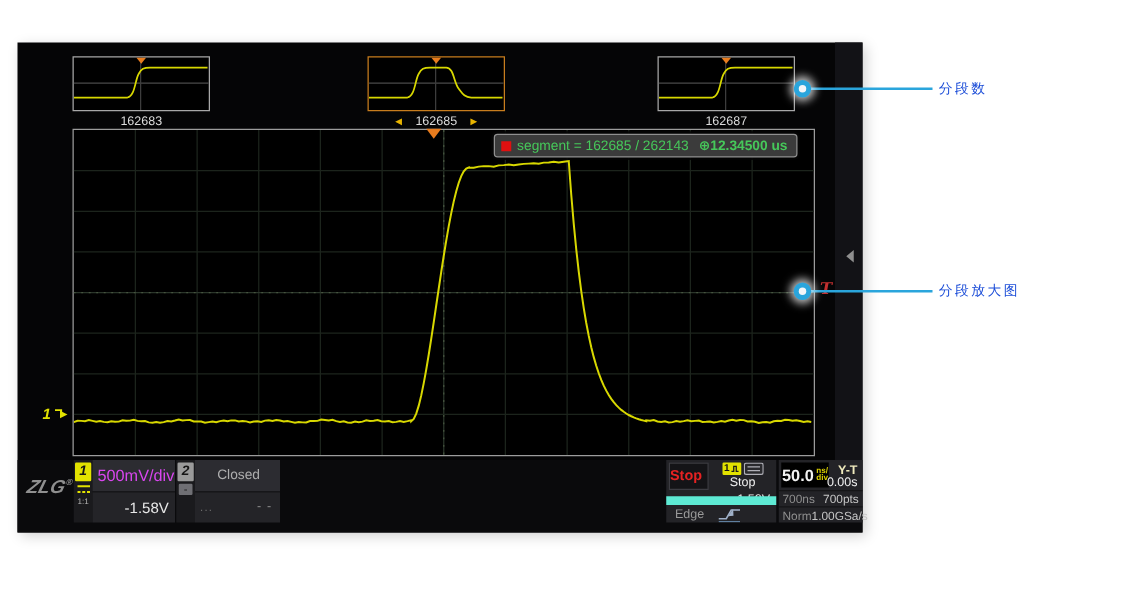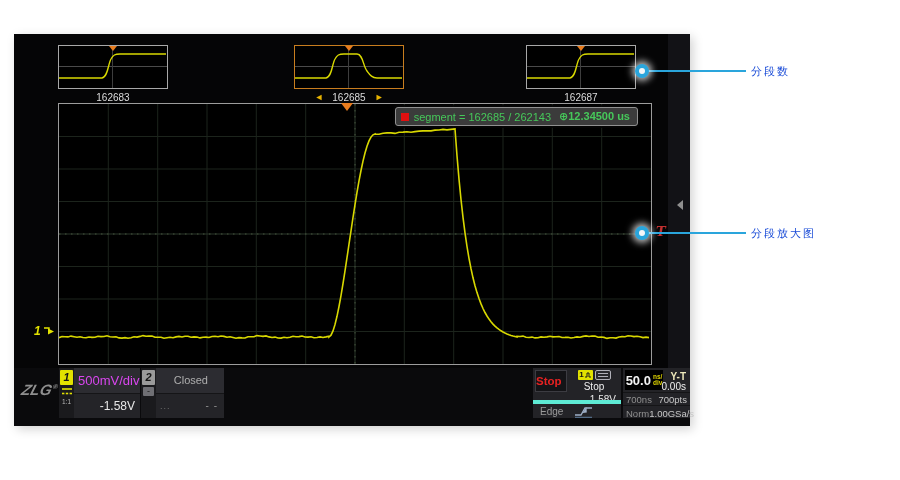--- a/index.html
+++ b/index.html
@@ -78,21 +78,21 @@
   .trig-block{position:absolute;left:519px;top:0;width:88px;height:50px;background:#232327;}
   .stop-box{position:absolute;left:2px;top:2px;width:30px;height:20px;background:#141417;border:1px solid #3c3c42;
             display:flex;align-items:center;}
   .stop-box span{color:#e62222;font-size:11.5px;font-weight:bold;}
   .src-col{position:absolute;left:37px;top:2px;width:48px;display:flex;flex-direction:column;align-items:center;gap:1px;}
   .src-badges{display:flex;gap:2px;align-items:center;}
   .src-y{width:15px;height:10px;background:#e2e200;border-radius:1px;display:flex;align-items:center;justify-content:center;gap:1px;}
   .src-y span{color:#111;font-size:8px;font-weight:bold;line-height:10px;}
   .auto{color:#f0f0f0;font-size:10px;line-height:11px;}
   .trig-lvl{position:absolute;right:5px;top:26px;color:#e8e8e8;font-size:10px;}
-  .trig-type-row{position:absolute;left:0;right:0;bottom:0;height:14px;border-top:4px solid #5eead4;
+  .trig-type-row{position:absolute;left:0;right:0;bottom:0;height:14px;border-top:7px solid #5eead4;
                  display:flex;align-items:center;}
   .trig-type{color:#9a9a9a;font-size:10px;padding-left:7px;}
   .edge-icon{margin-left:10px;}
 
   .tb-block{position:absolute;left:609px;top:0;width:67px;height:50px;background:#232327;}
   .tb-scale-box{position:absolute;left:2px;top:2px;width:38px;height:20px;background:#000;
                 display:flex;align-items:center;justify-content:center;gap:2px;}
   .tb-scale{color:#f2f2f2;font-size:13px;font-weight:bold;}
   .tb-unit{display:flex;flex-direction:column;line-height:6.5px;}
   .tb-unit span{color:#ddd200;font-size:6.5px;font-weight:bold;}

